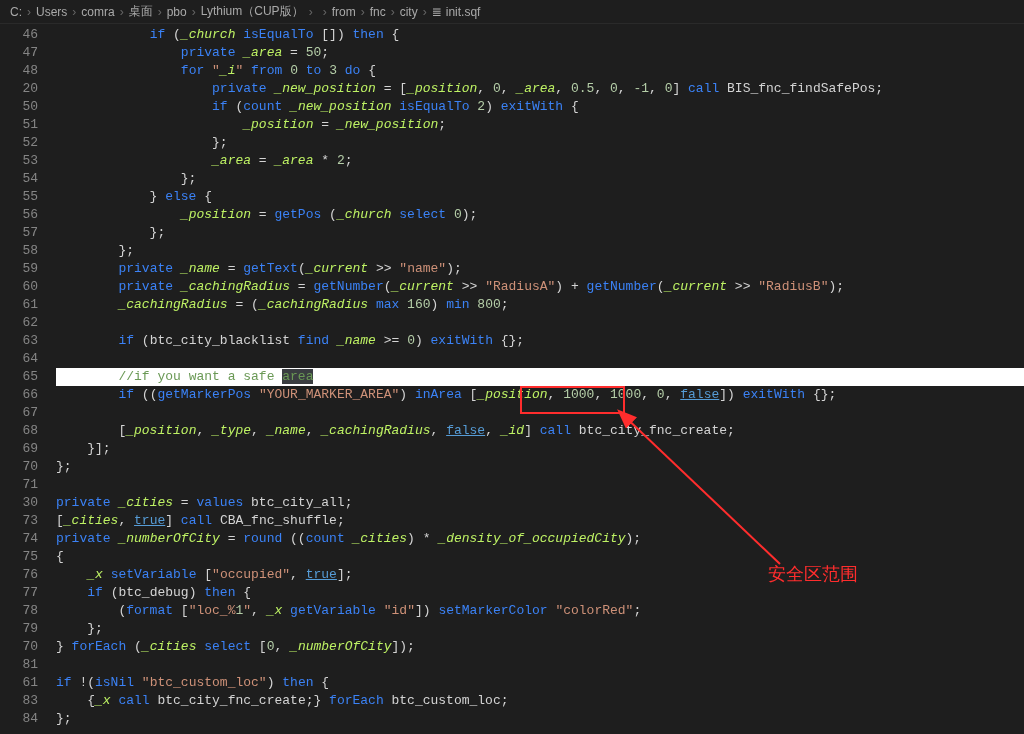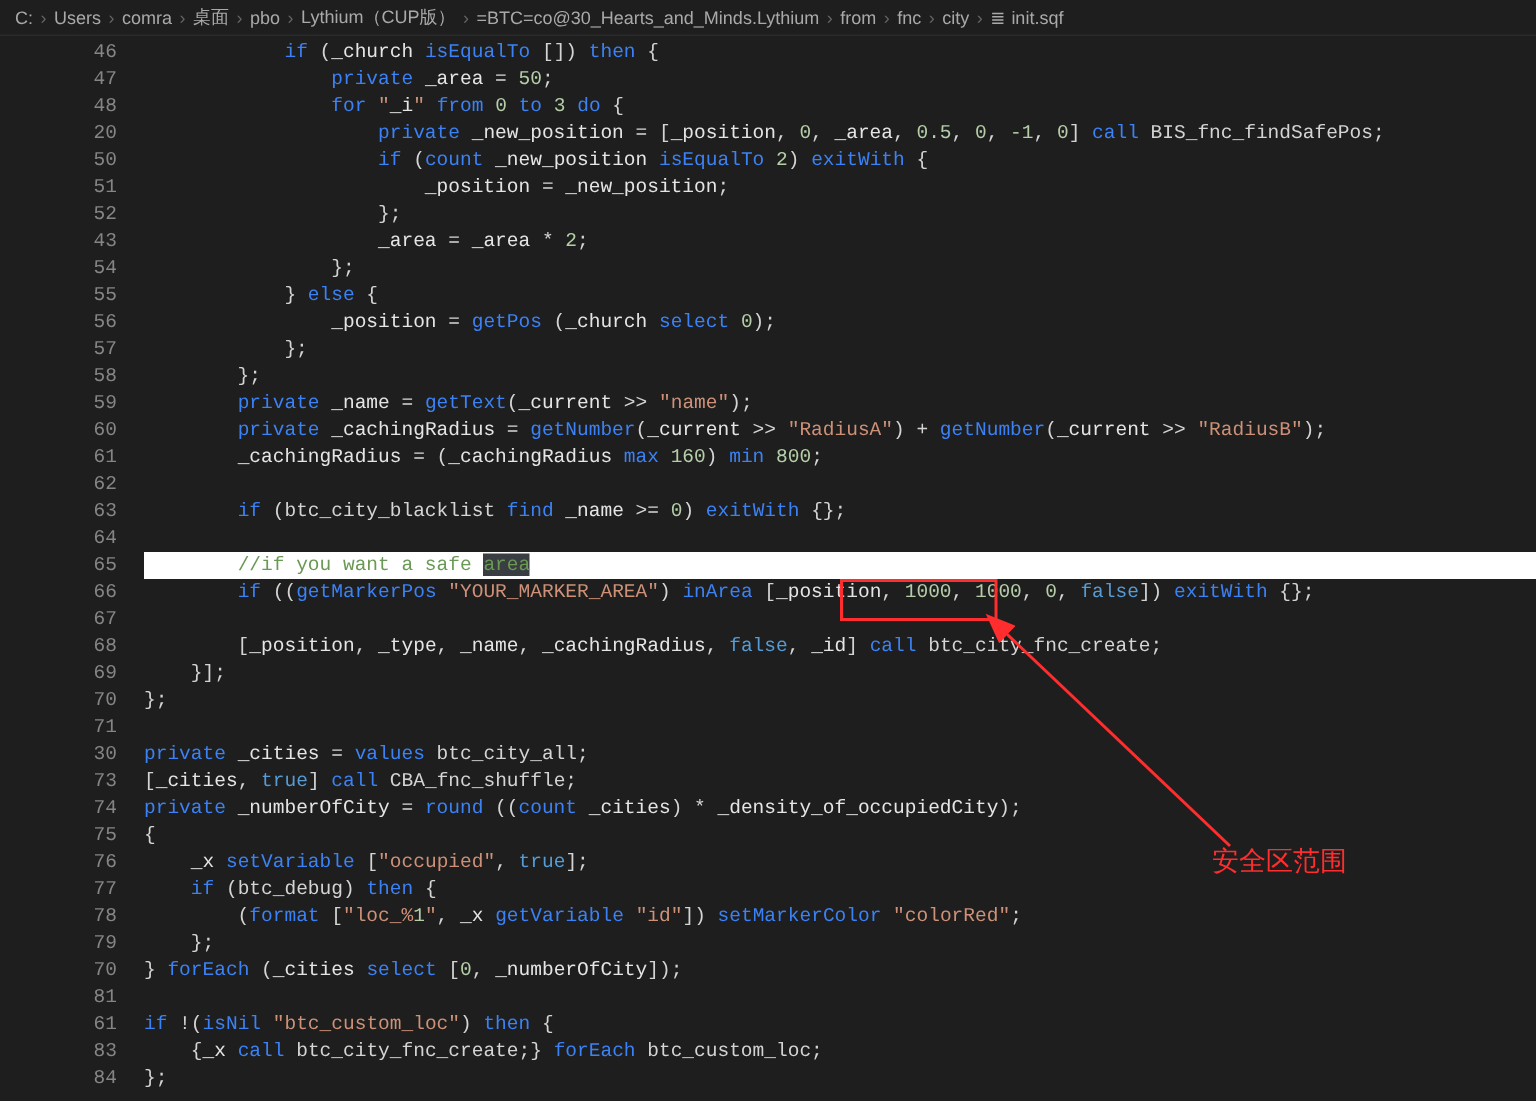--- a/index.html
+++ b/index.html
@@ -31,21 +31,20 @@
   .breadcrumb .file-icon {
     display: inline-block;
     margin-right: 4px;
     font-size: 12px;
     color: #a9a9a9;
   }
   .editor {
     display: flex;
     height: calc(100% - 24px);
     position: relative;
-    margin-left: 40px;
   }
   .gutter {
     width: 56px;
     background: #1e1e1e;
     text-align: right;
     padding-right: 18px;
     color: #858585;
     font-size: 13px;
     line-height: 18px;
     padding-top: 2px;
@@ -62,22 +61,22 @@
     position: relative;
   }
   .code .line { height: 18px; }
   .line.hl {
     background: #ffffff;
   }
   
   .kw   { color: #3b82f6; }   
   .str  { color: #ce9178; }   
   .num  { color: #b5cea8; }   
-  .bool { color: #569cd6; }   
-  .var  { color: #e5e5e5; }   
+  .bool { color: #569cd6; text-decoration: underline; }   
+  .var  { color: #bef264; font-style: italic; }   
   .cmt  { color: #6a9955; }
   .sel-word { background: #3a3d41; }
 
   
   .annot-box {
     position: absolute;
     border: 2px solid #ff2d2d;
     pointer-events: none;
   }
   .annot-arrow {
@@ -101,42 +100,41 @@
     <span class="crumb">Users</span>
     <span class="sep">›</span>
     <span class="crumb">comra</span>
     <span class="sep">›</span>
     <span class="crumb">桌面</span>
     <span class="sep">›</span>
     <span class="crumb">pbo</span>
     <span class="sep">›</span>
     <span class="crumb">Lythium（CUP版）</span>
     <span class="sep">›</span>
-    <span class="crumb">=BTC=co@30_Hearts_and_Minds.Lythium</span>
     <span class="sep">›</span>
     <span class="crumb">from</span>
     <span class="sep">›</span>
     <span class="crumb">fnc</span>
     <span class="sep">›</span>
     <span class="crumb">city</span>
     <span class="sep">›</span>
     <span class="file-icon">≣</span>
     <span class="crumb">init.sqf</span>
   </div>
 
 <div class="editor">
   <div class="gutter">
       <div class="ln">46</div>
       <div class="ln">47</div>
       <div class="ln">48</div>
       <div class="ln">20</div>
       <div class="ln">50</div>
       <div class="ln">51</div>
       <div class="ln">52</div>
-      <div class="ln">43</div>
+      <div class="ln">53</div>
       <div class="ln">54</div>
       <div class="ln">55</div>
       <div class="ln">56</div>
       <div class="ln">57</div>
       <div class="ln">58</div>
       <div class="ln">59</div>
       <div class="ln">60</div>
       <div class="ln">61</div>
       <div class="ln">62</div>
       <div class="ln">63</div>

